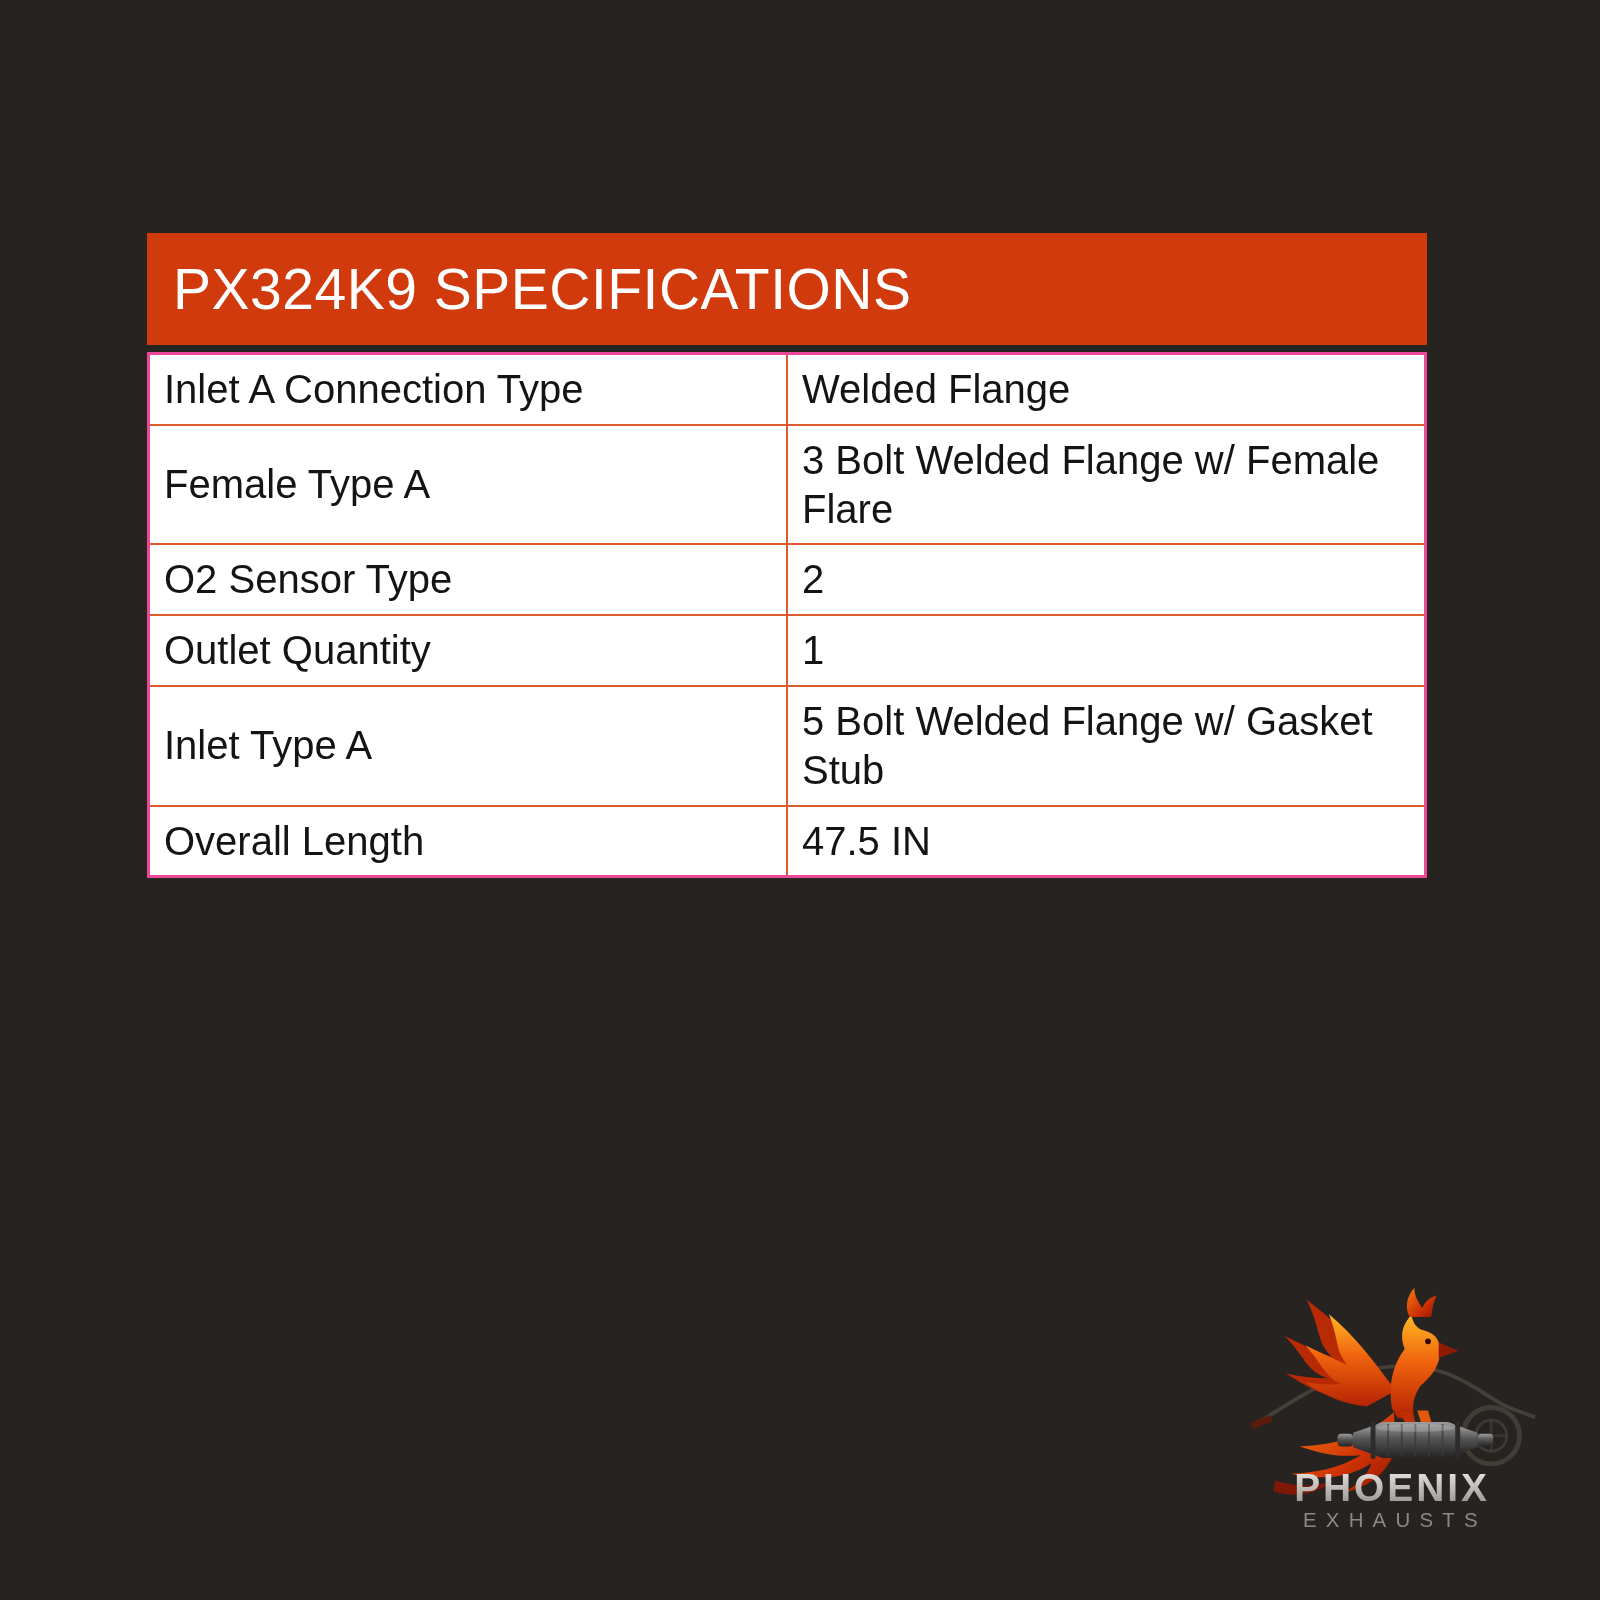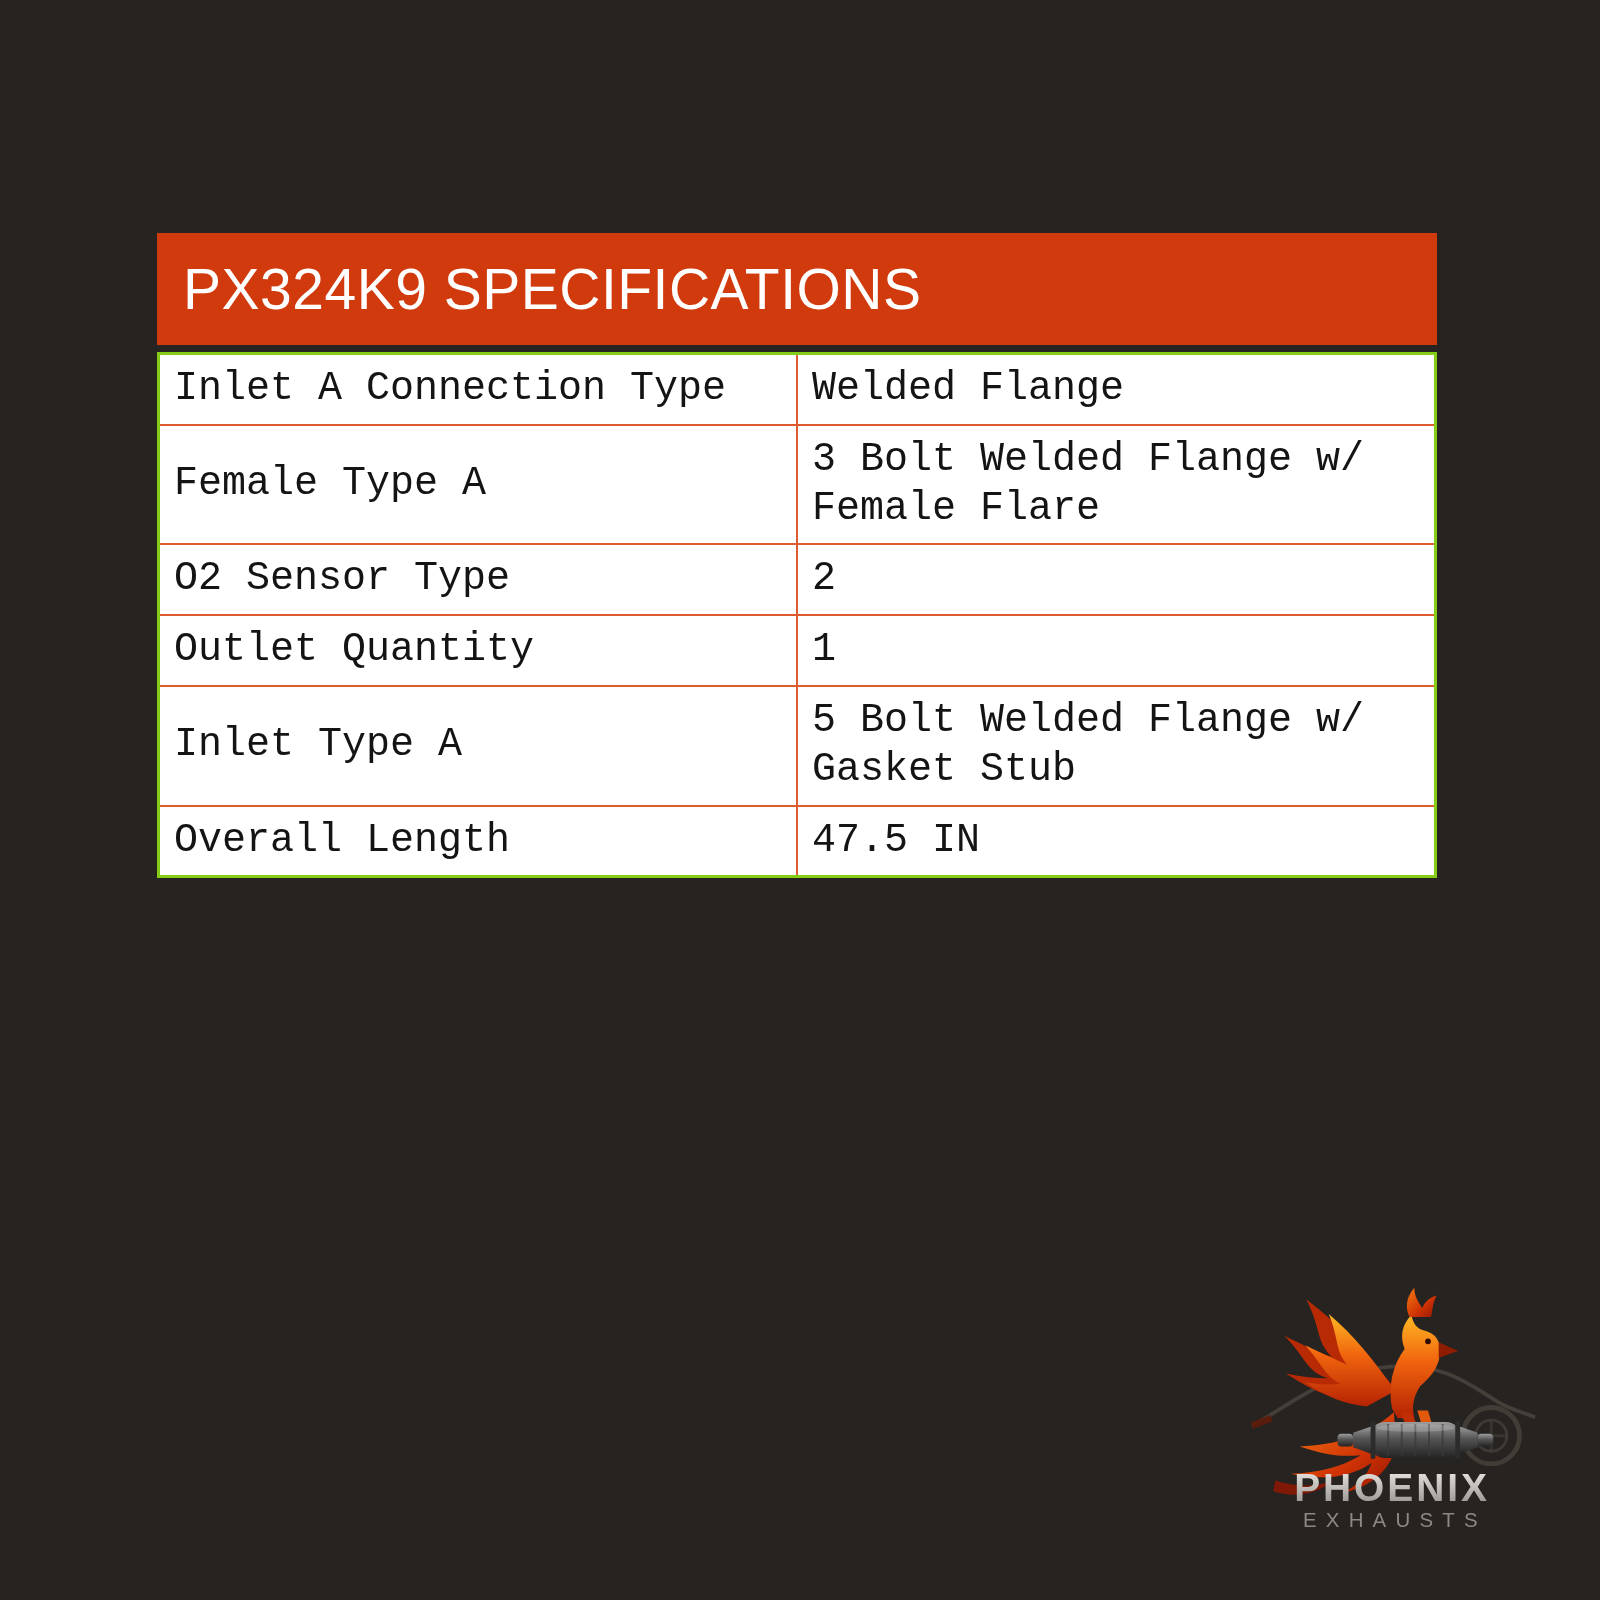--- a/index.html
+++ b/index.html
@@ -6,21 +6,21 @@
   html, body { width:1600px; height:1600px; }
   body {
     background:#262320;
     font-family:"Liberation Sans", sans-serif;
     position:relative;
     overflow:hidden;
   }
 
   .spec-block {
     position:absolute;
-    left:157px;
+    left:147px;
     top:233px;
     width:1280px;
     border-radius:16px;
   }
 
   .spec-header {
     background:#d13a0c;
     height:112px;
     display:flex;
     align-items:center;
@@ -29,22 +29,21 @@
     font-size:57px;
     letter-spacing:0.5px;
   }
 
   table.spec-table {
     width:100%;
     margin-top:7px;
     border-collapse:collapse;
     table-layout:fixed;
     background:#ffffff;
-    border:3px solid #84cc16;
-    font-family:Liberation Mono, monospace;
+    border:3px solid #ec4899;
   }
   table.spec-table td {
     width:50%;
     border:2px solid #dd5c2e;
     font-size:40px;
     line-height:1.22;
     color:#141414;
     padding:10px 14px;
     vertical-align:middle;
     word-wrap:break-word;

